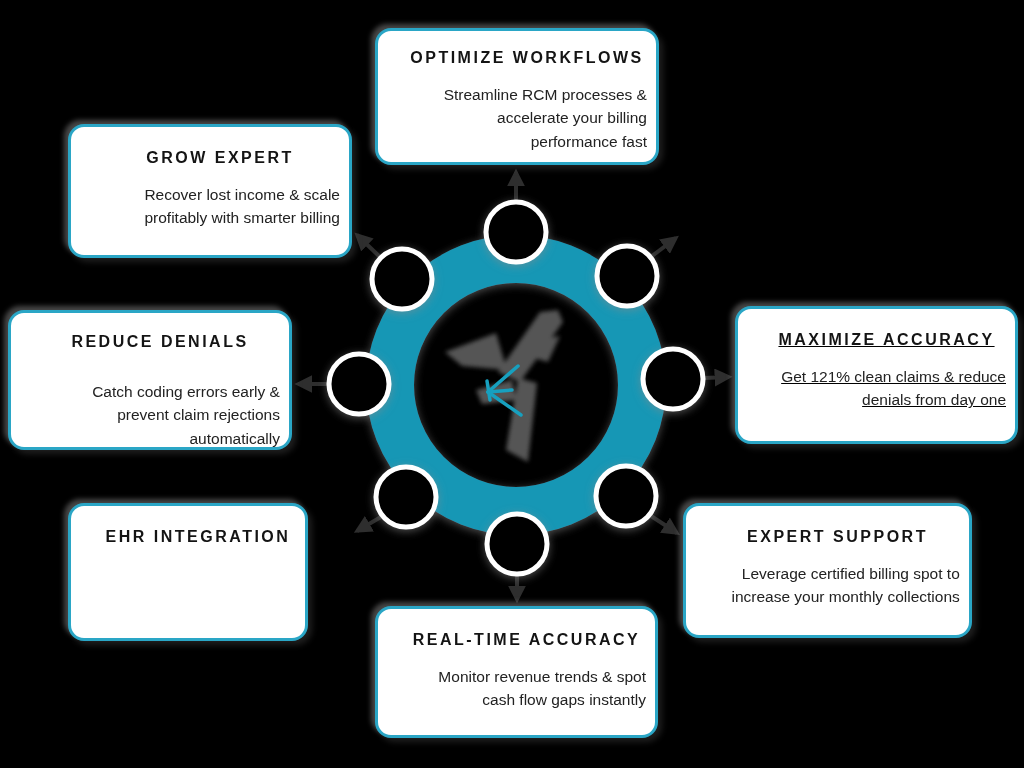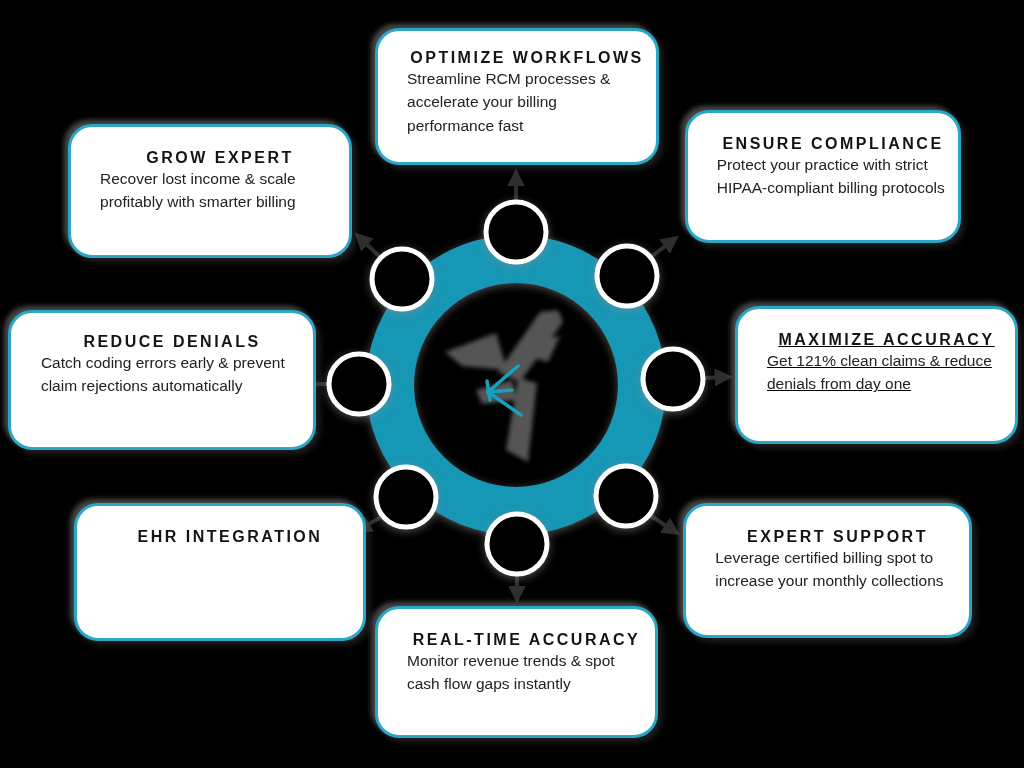--- a/index.html
+++ b/index.html
@@ -8,51 +8,51 @@
     width:1024px;height:768px;
     background:#000000;
     overflow:hidden;
     font-family:"Liberation Sans", sans-serif;
   }
   .diagram-svg{position:absolute;left:0;top:0;width:1024px;height:768px;}
   .callout{
     position:absolute;
     background:#ffffff;
     border:3px solid #2aa6c6;
-    border-radius:24px;
+    border-radius:16px;
     box-sizing:border-box;
     display:flex;
     flex-direction:column;
     align-items:center;
     justify-content:flex-start;
-    text-align:left;
+    text-align:right;
     box-shadow:-4px -4px 5px rgba(130,130,130,.55), 4px 4px 6px rgba(90,90,90,.35);
     padding-left:20px;
   }
   .callout-title{
     font-weight:bold;
     font-size:16px;
     letter-spacing:2.5px;
     color:#141414;
     margin-top:22px;
   }
   .callout-body{
     font-size:15.5px;
     line-height:1.5;
     color:#222222;
-    margin-top:0;
+    margin-top:16px;
     width:93%;
   }
   
   .box-optimize {left:375px; top:28px;  width:284px; height:137px;}
   .box-grow     {left:68px;  top:124px; width:284px; height:134px;}
   .box-ensure   {left:685px; top:110px; width:276px; height:133px;}
-  .box-reduce   {left:8px;   top:310px; width:308px; height:140px;}
+  .box-reduce   {left:8px;   top:310px; width:284px; height:140px;gap:13px;}
   .box-maximize {left:735px; top:306px; width:283px; height:138px;text-decoration:underline;}
-  .box-ehr      {left:74px;  top:503px; width:292px; height:138px;}
+  .box-ehr      {left:68px;  top:503px; width:240px; height:138px;}
   .box-expert   {left:683px; top:503px; width:289px; height:135px;}
   .box-realtime {left:375px; top:606px; width:283px; height:132px;}
   .box-optimize .callout-title{margin-top:18px;}
   .box-reduce   .callout-title{margin-top:20px;}
 </style>
 </head>
 <body>
 
 <div class="canvas">
 
@@ -108,24 +108,20 @@
       <circle cx="359" cy="384" r="30"></circle>
       <circle cx="402" cy="279" r="30"></circle>
     </g>
   </svg>
 
   <div class="callout box-optimize">
     <div class="callout-title">OPTIMIZE WORKFLOWS</div>
     <div class="callout-body">Streamline RCM processes &amp; accelerate your billing performance fast</div>
   </div>
 
-  <div class="callout box-ensure">
-    <div class="callout-title">ENSURE COMPLIANCE</div>
-    <div class="callout-body">Protect your practice with strict HIPAA-compliant billing protocols</div>
-  </div>
 
   <div class="callout box-maximize">
     <div class="callout-title">MAXIMIZE ACCURACY</div>
     <div class="callout-body">Get 121% clean claims &amp; reduce denials from day one</div>
   </div>
 
   <div class="callout box-expert">
     <div class="callout-title">EXPERT SUPPORT</div>
     <div class="callout-body">Leverage certified billing spot to increase your monthly collections</div>
   </div>

